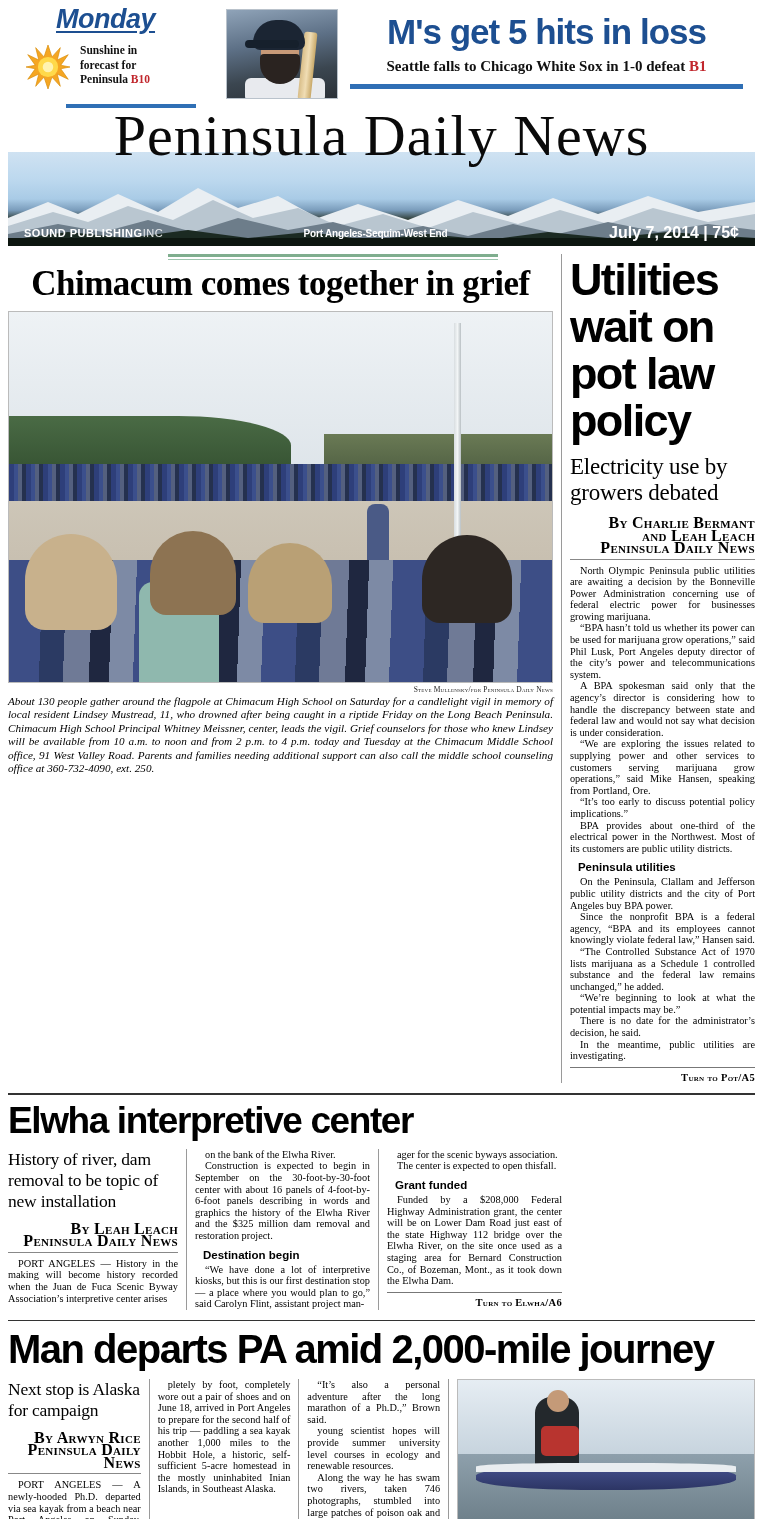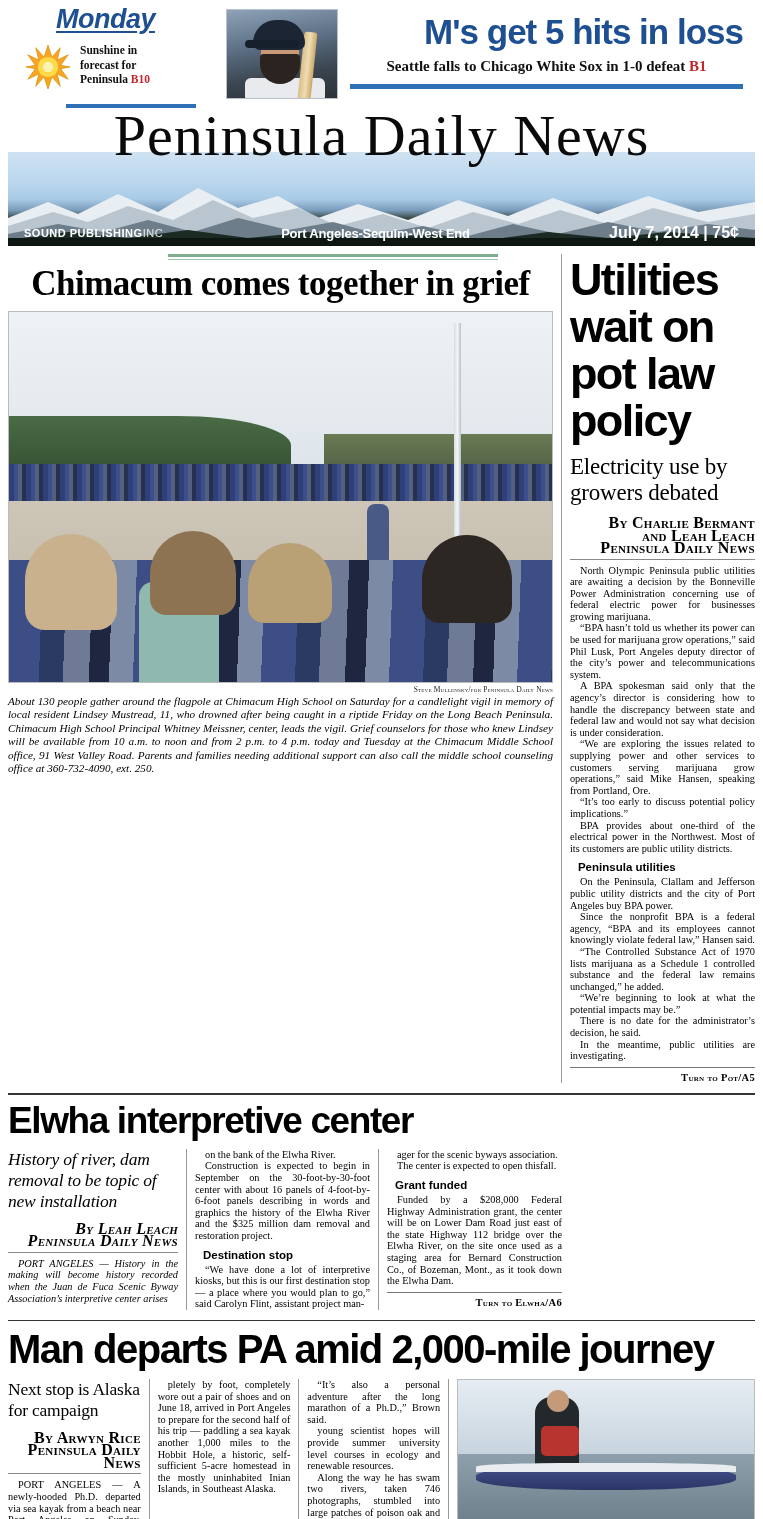--- a/index.html
+++ b/index.html
@@ -47,21 +47,21 @@
   .sky-photo .brim{position:absolute;left:18px;top:30px;width:54px;height:8px;background:#16202c;border-radius:4px;}
   .sky-photo .face{position:absolute;left:34px;top:24px;width:38px;height:44px;background:#c89a78;border-radius:18px 18px 20px 20px;}
   .sky-photo .beard{position:absolute;left:33px;top:44px;width:40px;height:30px;background:#2a2320;border-radius:4px 4px 20px 20px;}
   .sky-photo .bat{position:absolute;left:74px;top:22px;width:13px;height:68px;background:linear-gradient(90deg,#d8bd88,#f0ddb4,#c8a868);transform:rotate(6deg);border-radius:3px;}
   .sky-photo .jersey{position:absolute;left:18px;top:68px;width:80px;height:24px;background:#e8eaee;border-radius:6px;}
 
   .sky-right { flex:1; padding-left:12px; position:relative; }
   .sky-head {
     font-family:"Liberation Sans", sans-serif; font-weight:bold;
     font-size:35px; color:#1d4f91; letter-spacing:-1px; line-height:1;
-    margin-top:8px; text-align:right;
+    margin-top:8px; text-align:center;
   }
   .sky-sub {
     font-family:"Liberation Serif", serif; font-weight:bold;
     font-size:15px; margin-top:9px; text-align:center; color:#111;
   }
   .sky-sub .pg { color:#c1272d; }
   .sky-right .ruleblue { height:5px; background:#2f6fb5; margin-top:9px; }
 
   
   .masthead { position:relative; width:747px; margin:0 8px; height:142px; }
@@ -77,21 +77,21 @@
     overflow:hidden; z-index:1;
   }
   .mountains { position:absolute; left:0; bottom:0; width:747px; height:72px; }
   .mast-bar {
     position:absolute; left:0; bottom:0; width:747px; height:26px;
     display:flex; align-items:center; z-index:4; color:#fff;
     font-family:"Liberation Sans", sans-serif; font-weight:bold; font-size:11px;
   }
   .mast-bar .sp { margin-left:16px; letter-spacing:0.5px; }
   .mast-bar .sp .inc { font-weight:normal; opacity:.85; }
-  .mast-bar .edition { position:absolute; left:0; right:12px; text-align:center; font-size:13px; letter-spacing:-0.2px; }
+  .mast-bar .edition { position:absolute; left:0; right:12px; text-align:center; font-size:10px; letter-spacing:-0.2px; }
   .mast-bar .date { margin-left:auto; margin-right:16px; font-size:16px; }
 
   
   .content { padding:0 8px; }
   .rule-thin { height:1px; background:#333; }
   .rule-green { height:3px; background:#7fae8e; }
   .rule-green-thin { height:1px; background:#9dc4ad; margin-top:2px;}
 
   .band-a { display:flex; margin-top:8px; }
   .col-left { width:545px; }
@@ -165,21 +165,21 @@
   .turn-rule { height:1px; background:#777; margin-top:5px; }
 
   
   .band-b { margin-top:10px; }
   .band-b .topline { height:2px; background:#333; }
   .headline-sans-xl {
     font-family:"Liberation Sans", sans-serif; font-weight:bold;
     font-size:37px; line-height:41px; letter-spacing:-1.4px; margin-top:5px;
   }
   .byway-cols { display:flex; margin-top:8px; }
-  .bw-c1 { width:170px;font-style:italic; }
+  .bw-c1 { width:170px; }
   .bw-c2 { width:175px; }
   .bw-c3 { width:175px; }
   .deck-serif-sm {
     font-family:"Liberation Serif", serif; font-size:17.5px; line-height:21px;
     letter-spacing:-0.2px;
   }
 
   
   .band-c { margin-top:10px; }
   .headline-sans-xxl {
@@ -354,21 +354,21 @@
           <div class="bodytext">
             <p>PORT ANGELES — History in the making will become history recorded when the Juan de Fuca Scenic Byway Association’s interpretive center arises</p>
           </div>
         </div>
         <div class="vrule"></div>
         <div class="bw-c2">
           <div class="bodytext">
             <p>on the bank of the Elwha River.</p>
             <p>Construction is expected to begin in September on the 30-foot-by-30-foot center with about 16 panels of 4-foot-by-6-foot panels describing in words and graphics the history of the Elwha River and the $325 million dam removal and restoration project.</p>
           </div>
-          <div class="subhead">Destination stop</div>
+          <div class="subhead">Destination begin</div>
           <div class="bodytext">
             <p>“We have done a lot of interpretive kiosks, but this is our first destination stop — a place where you would plan to go,” said Carolyn Flint, assistant project man-</p>
           </div>
         </div>
         <div class="vrule"></div>
         <div class="bw-c3">
           <div class="bodytext">
             <p>ager for the scenic byways association.</p>
             <p>The center is expected to open thisfall.</p>
           </div>

